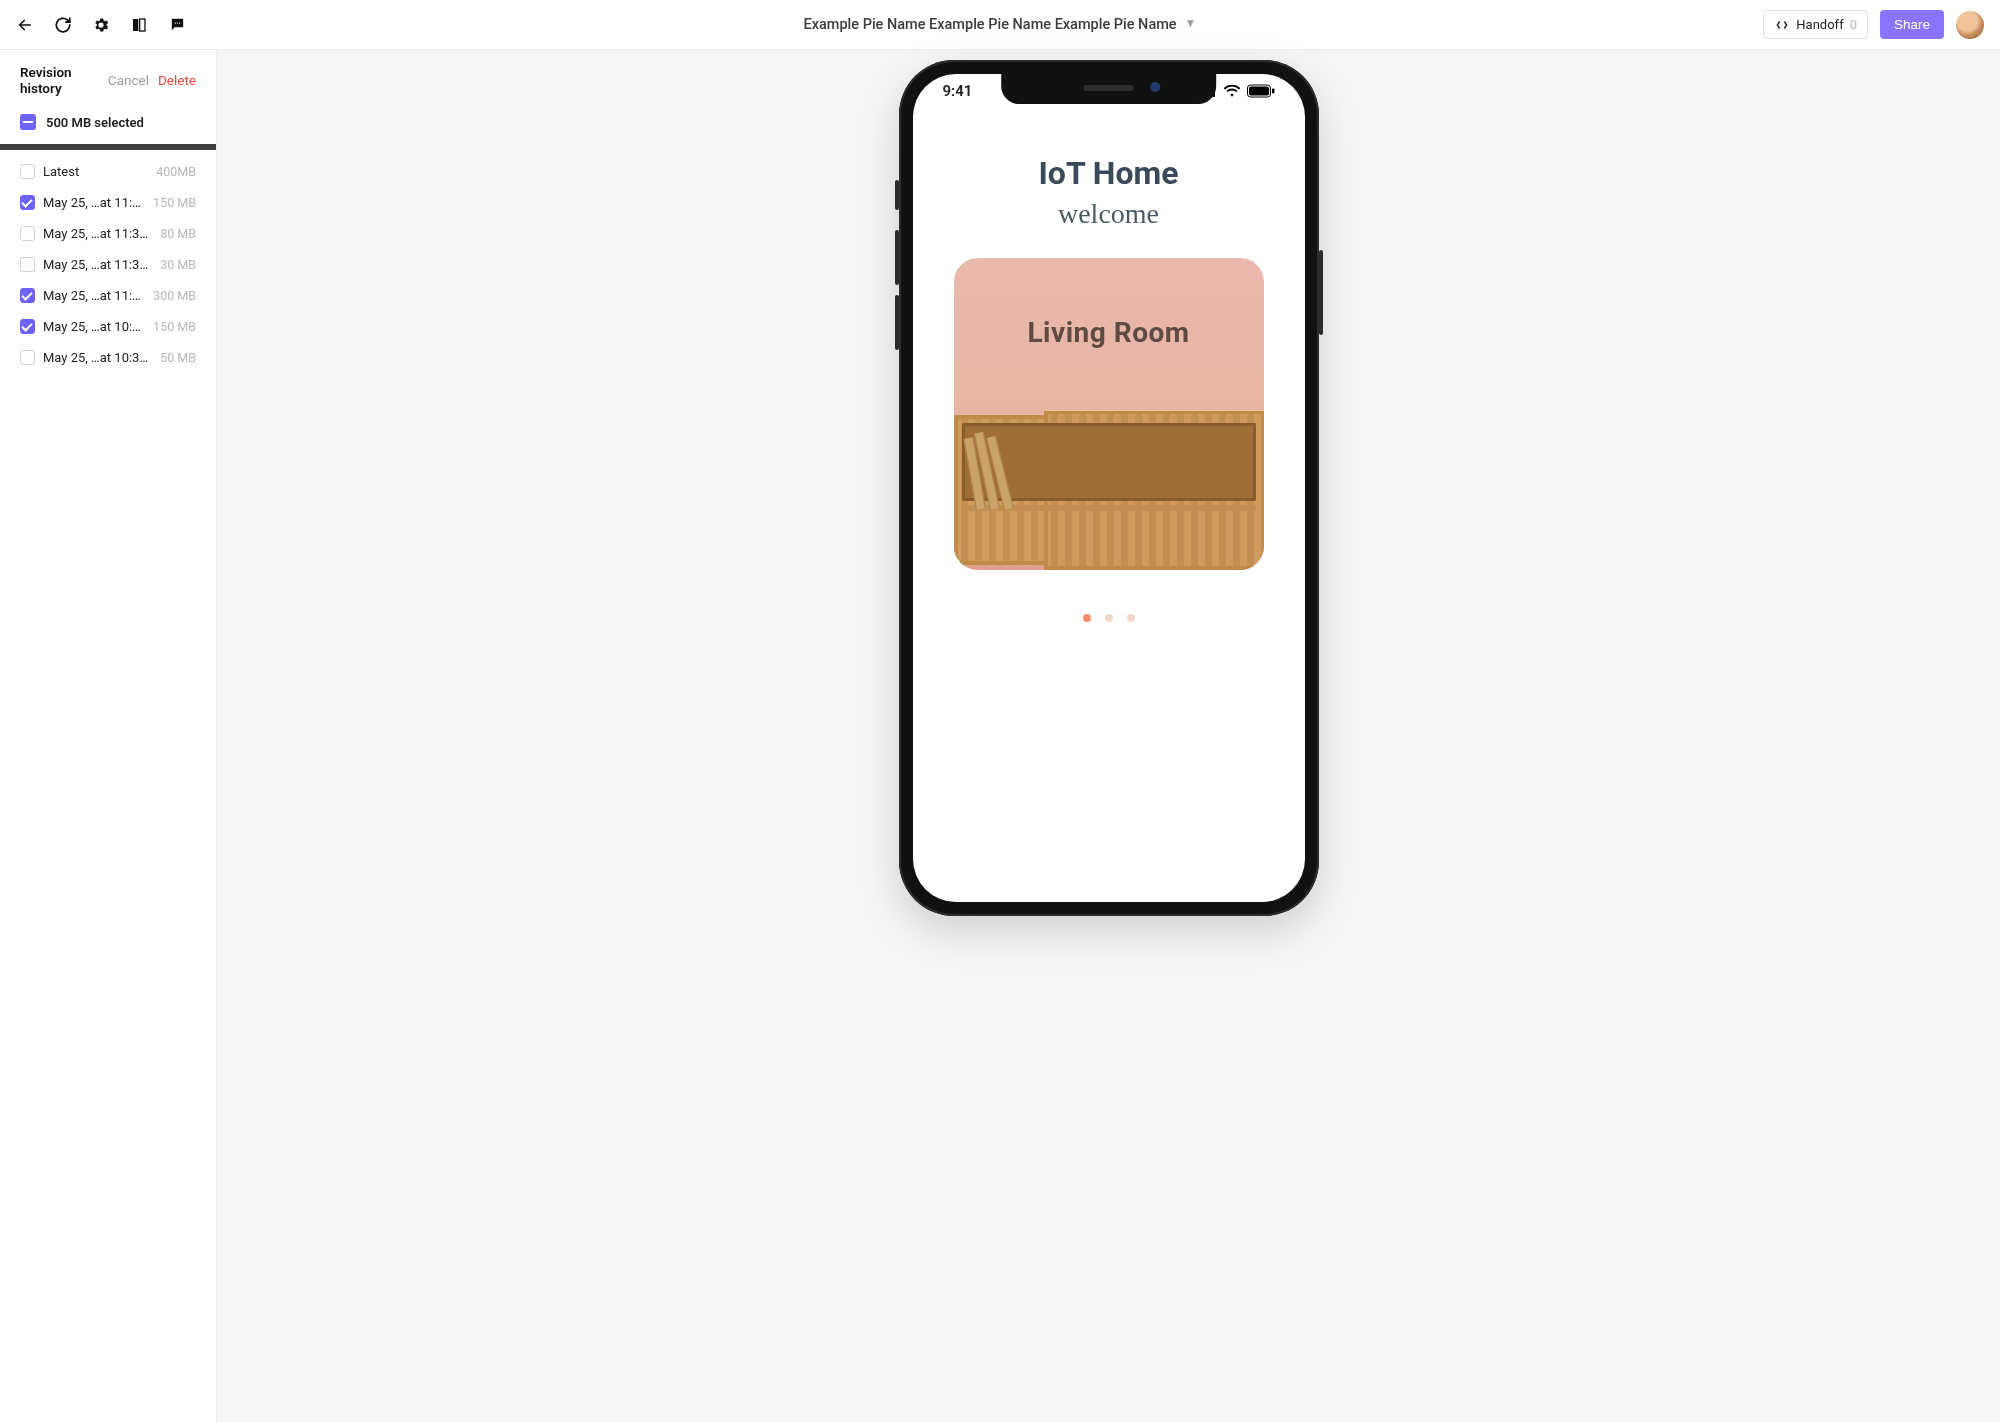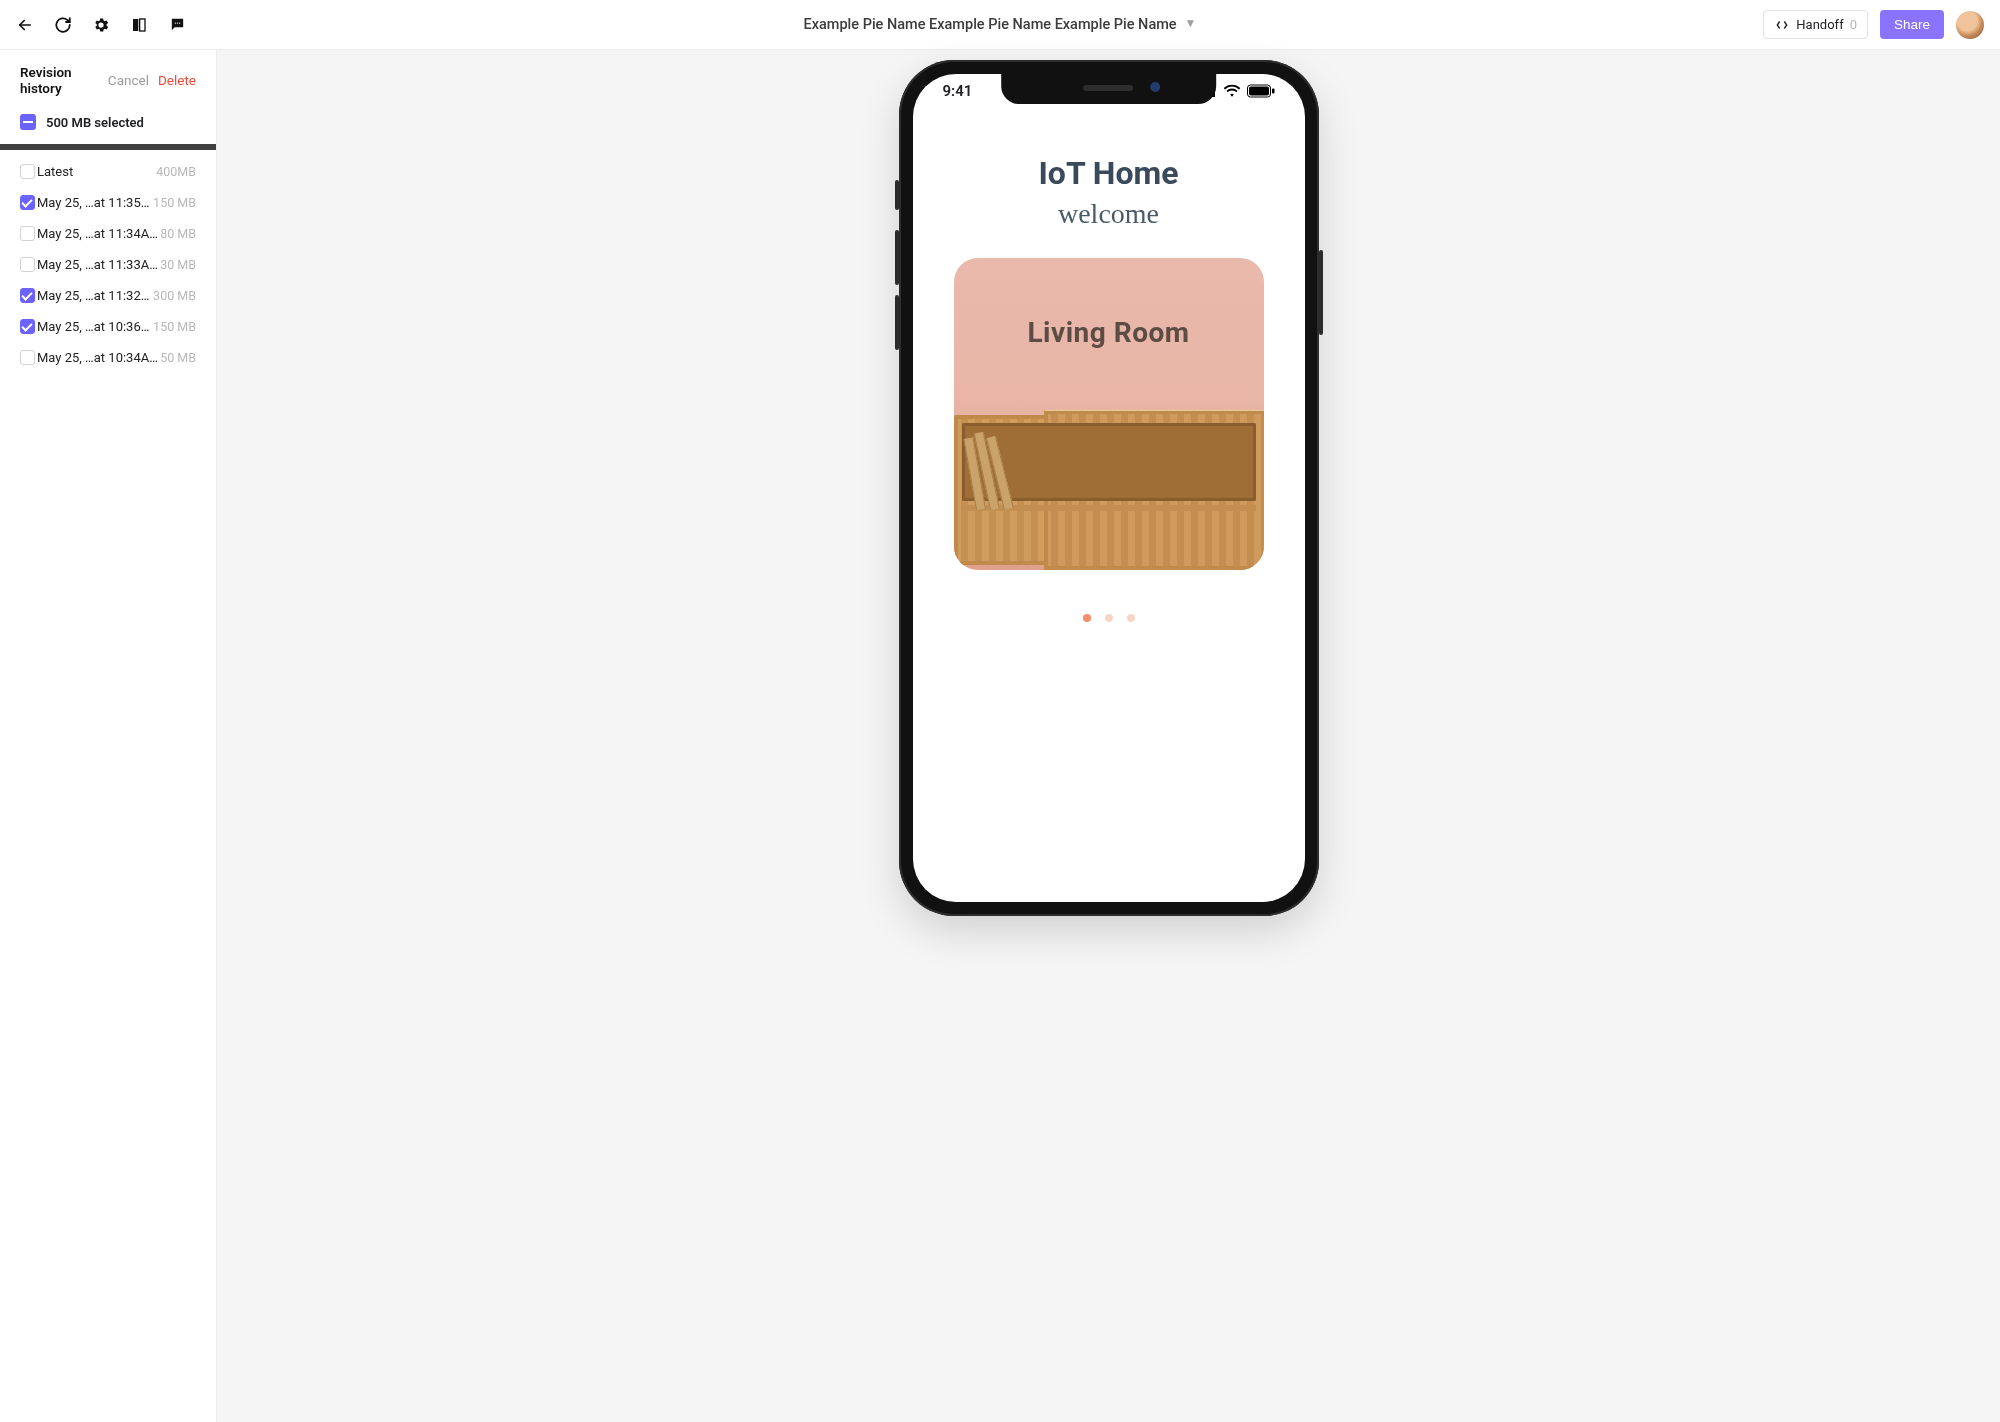--- a/index.html
+++ b/index.html
@@ -104,21 +104,21 @@
   }
   .side-status .badge::after {
     content: "";
     position: absolute; left: 3px; right: 3px; top: 50%; height: 2px;
     background: #fff; translate: 0 -50%;
   }
   .side-status .txt { font-weight: 600; font-size: 13px; }
   .rev-list { padding: 6px 12px; }
   .rev-item {
     display: flex; align-items: center;
-    gap: 2px;
+    gap: 8px;
     padding: 8px 8px;
     font-size: 13px;
     cursor: pointer;
   }
   .rev-item .cb {
     width: 15px; height: 15px; border: 1.8px solid #d2d2d2; border-radius: 3px;
     position: relative; flex: none;
   }
   .rev-item.checked .cb { background: #6c63ff; border-color: #6c63ff; }
   .rev-item.checked .cb::after {

